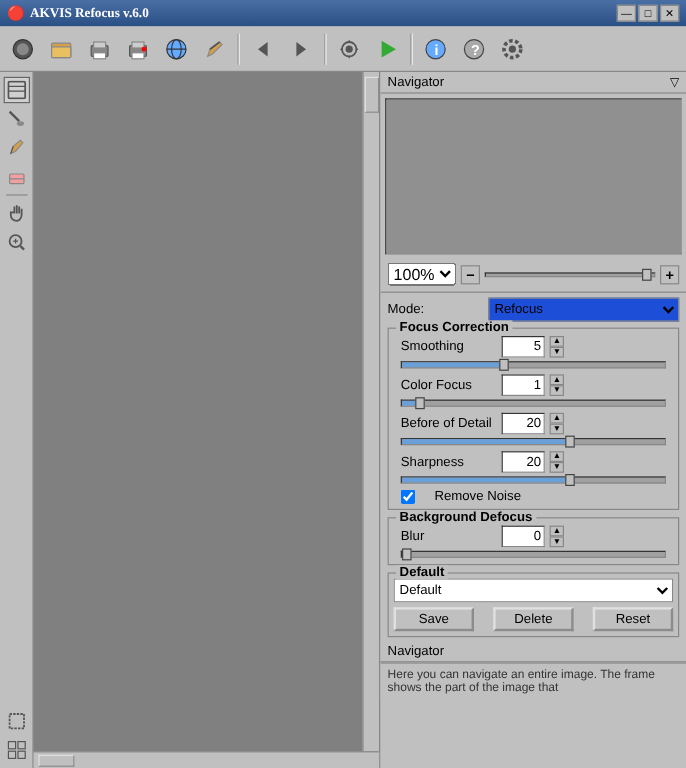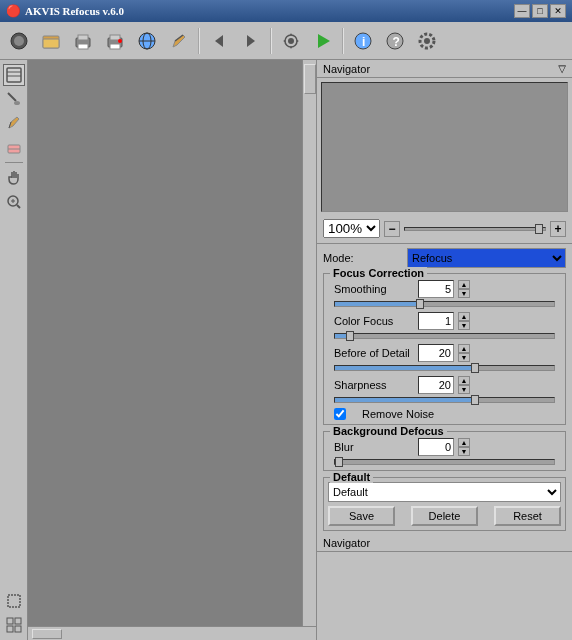--- a/index.html
+++ b/index.html
@@ -703,15 +703,18 @@
       <div class="preset-buttons">
         <button class="preset-btn">Save</button>
         <button class="preset-btn">Delete</button>
         <button class="preset-btn">Reset</button>
       </div>
     </div>
 
     <div class="section-header">
       <span>Navigator</span>
     </div>
+    <div id="bottom-info">
+      <span>Here you can navigate an entire image. The frame shows the part of the image that</span>
+    </div>
 
   </div>
 </div>
 
 </body></html>

